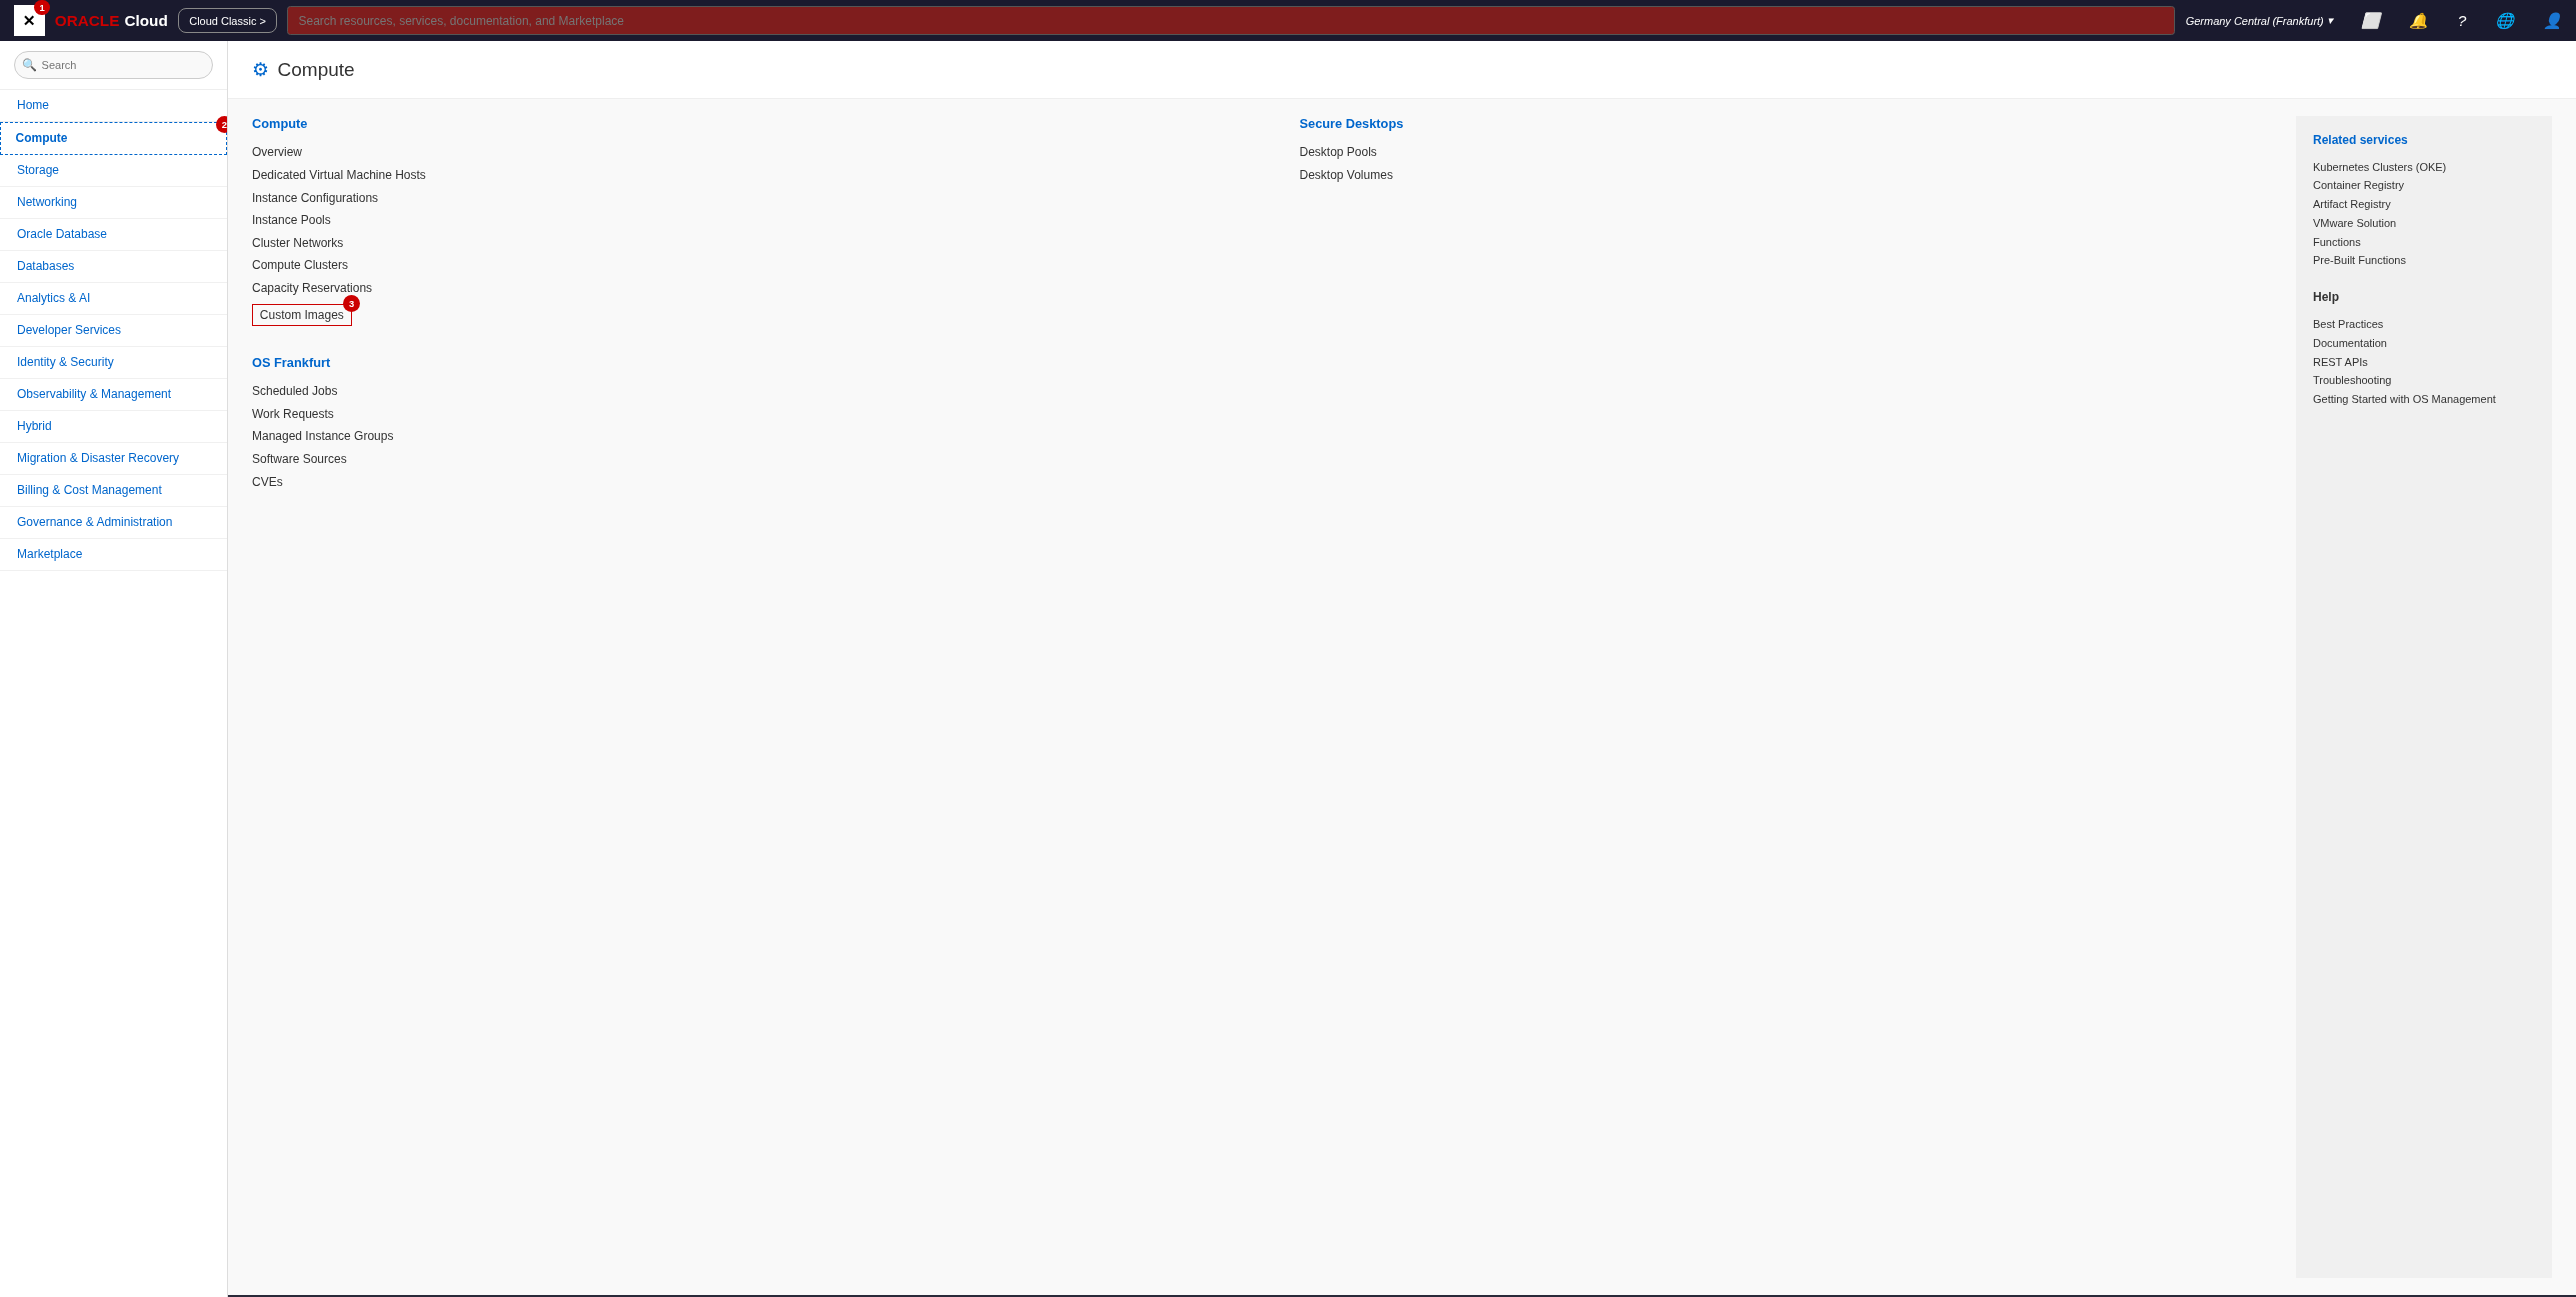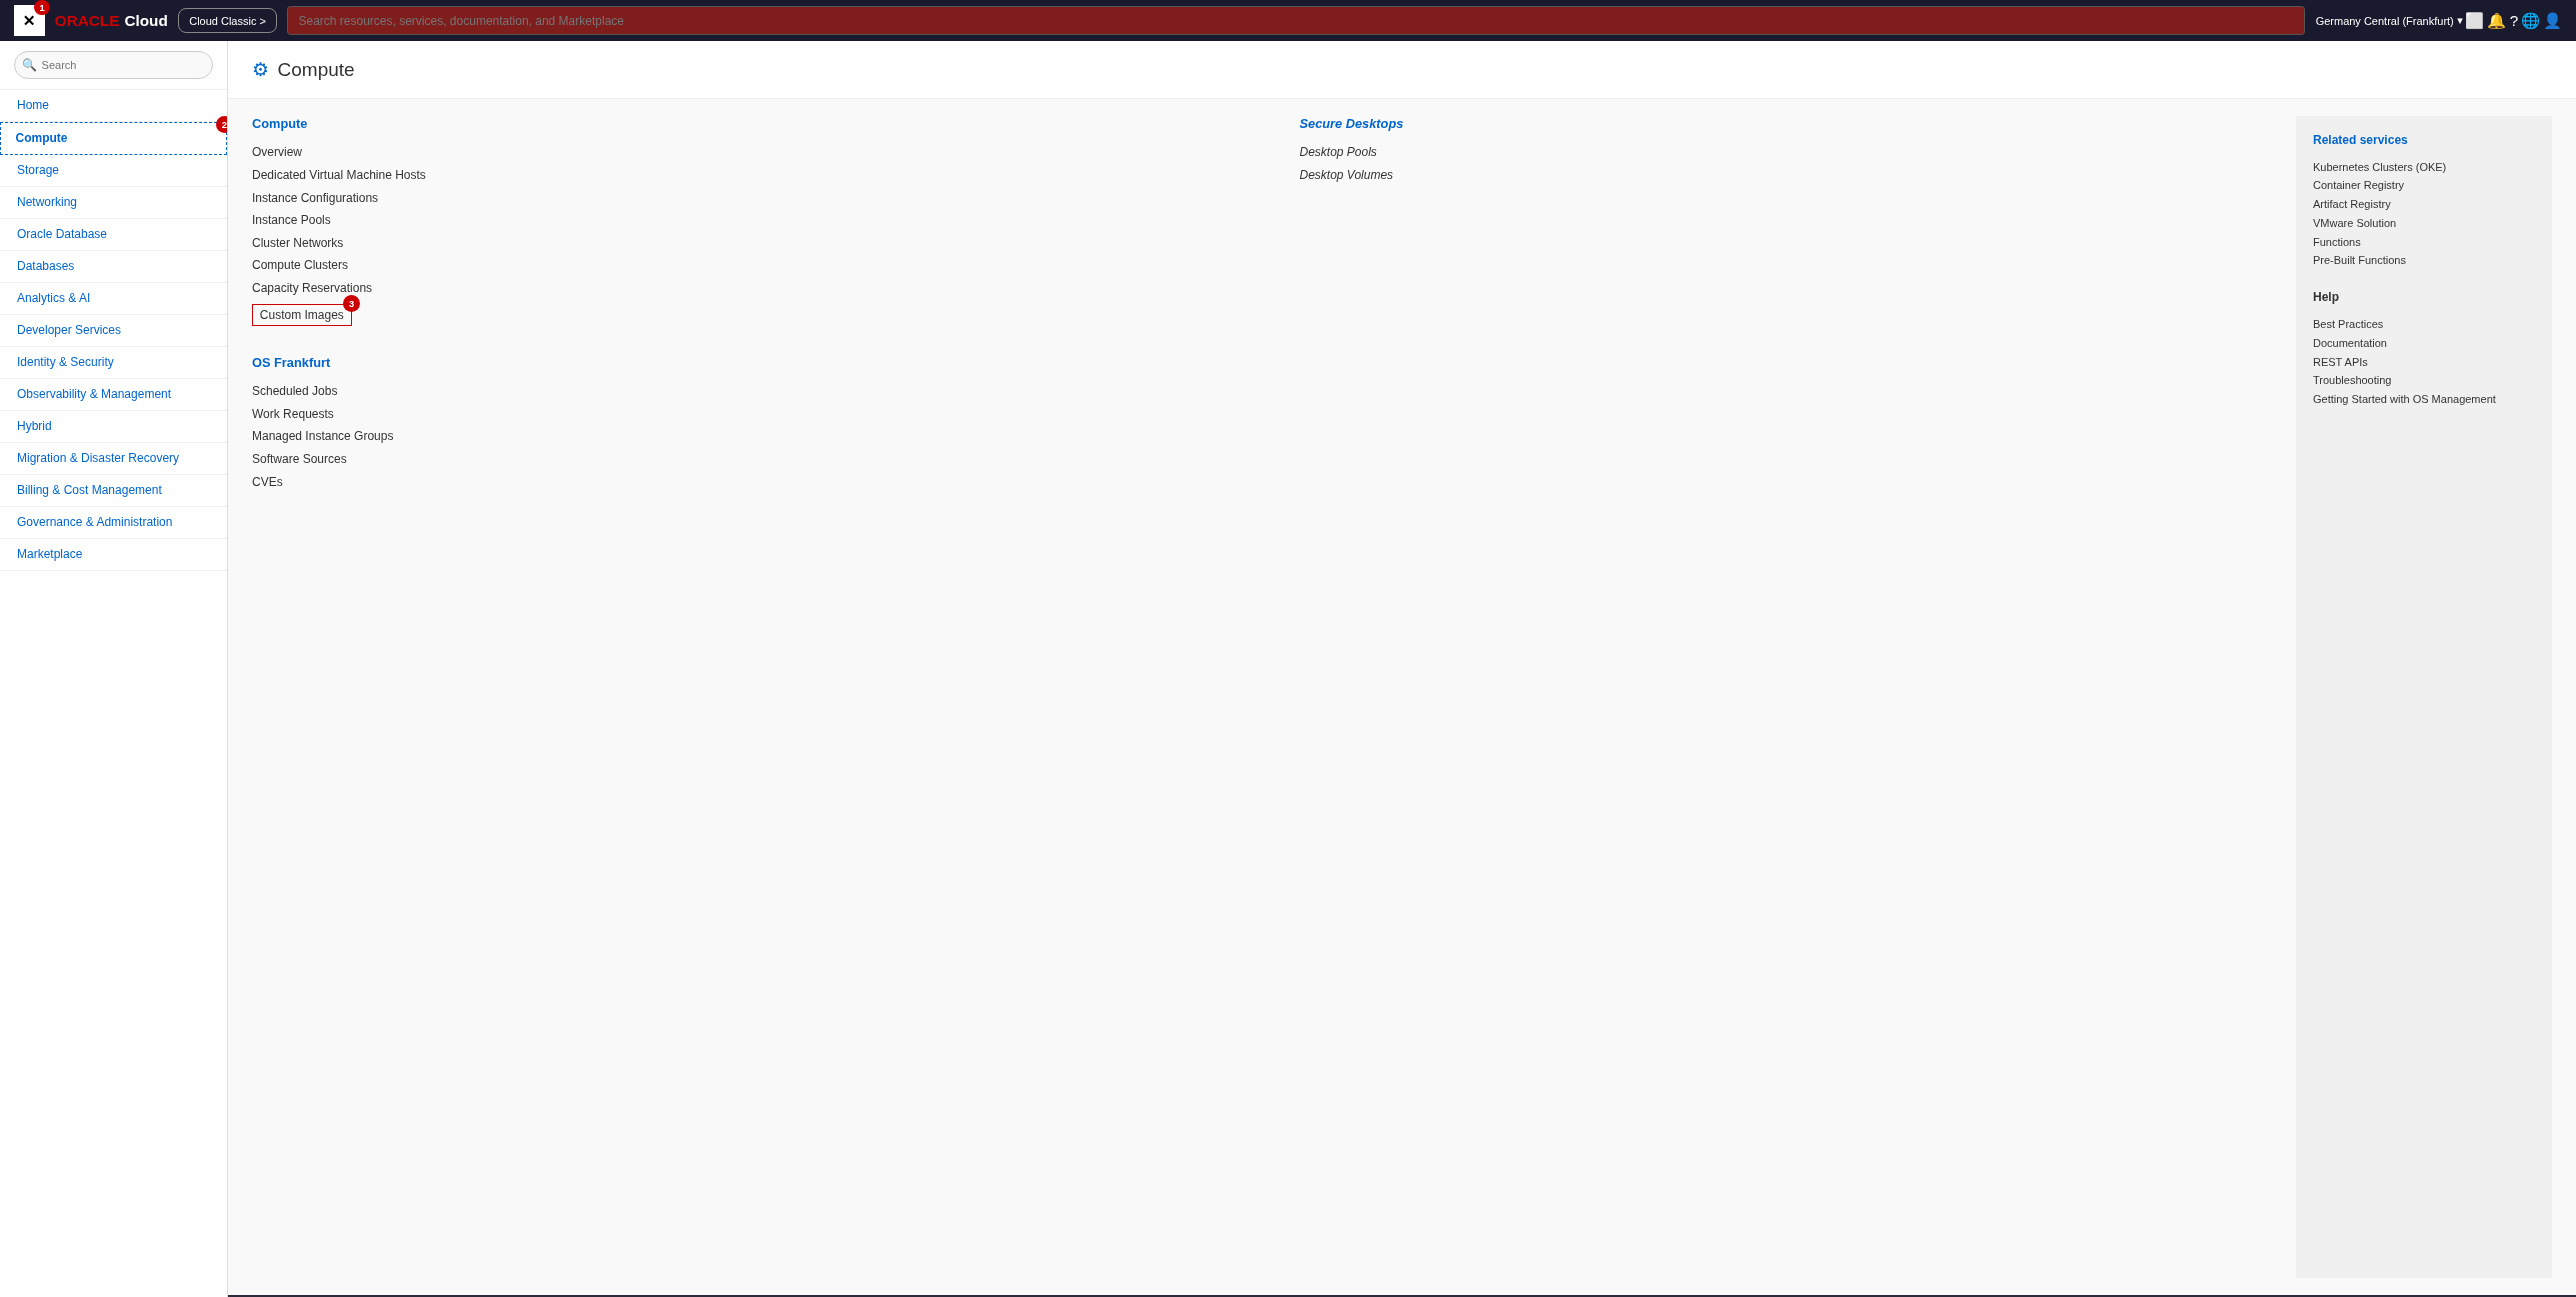--- a/index.html
+++ b/index.html
@@ -27,21 +27,21 @@
     .oracle-logo .cloud-text { color: white; font-size: 15.3px; }
     .cloud-classic-btn {
       background: transparent; border: 0.9px solid #888; color: white; padding: 5.1px 10.2px;
       cursor: pointer; font-size: 11px; border-radius: 8px;
     }
     .search-bar {
       flex: 1; background: #7f1d1d; border: 0.9px solid #555; border-radius: 3.4px;
       padding: 6.8px 10.2px; color: #ccc; font-size: 12px;
     }
     .nav-right {
-      display: flex; align-items: center; gap: 3px; color: white; margin-left: auto;
+      display: flex; align-items: center; gap: 29px; color: white; margin-left: auto; font-style: italic;
     }
     .region-selector {
       display: flex; align-items: center; gap: 3.4px; color: white; font-size: 11px; cursor: pointer;
     }
     .nav-icon { color: white; font-size: 15.3px; cursor: pointer; }
 
     
     .main-layout { display: flex; height: calc(100vh - 41px); }
 
     
@@ -127,21 +127,21 @@
 
     
     .footer-bar {
       background: #2a2a3a; padding: 6.8px 17px; display: flex; justify-content: space-between;
       align-items: center; font-size: 10.2px; color: #aaa;
     }
 
     .two-cols { display: flex; gap: 51px; }
     .col { flex: 1; }
 
-    .secure-desktops-section { margin-left: 34px; font-style: italic; }
+    .secure-desktops-section { margin-left: 34px; }
   </style>
 </head>
 <body>
 
 <nav class="top-nav">
   <div style="position:relative; flex-shrink:0;">
     <button class="close-btn">
       <span>✕</span>
     </button>
     <div class="badge-1">1</div>

